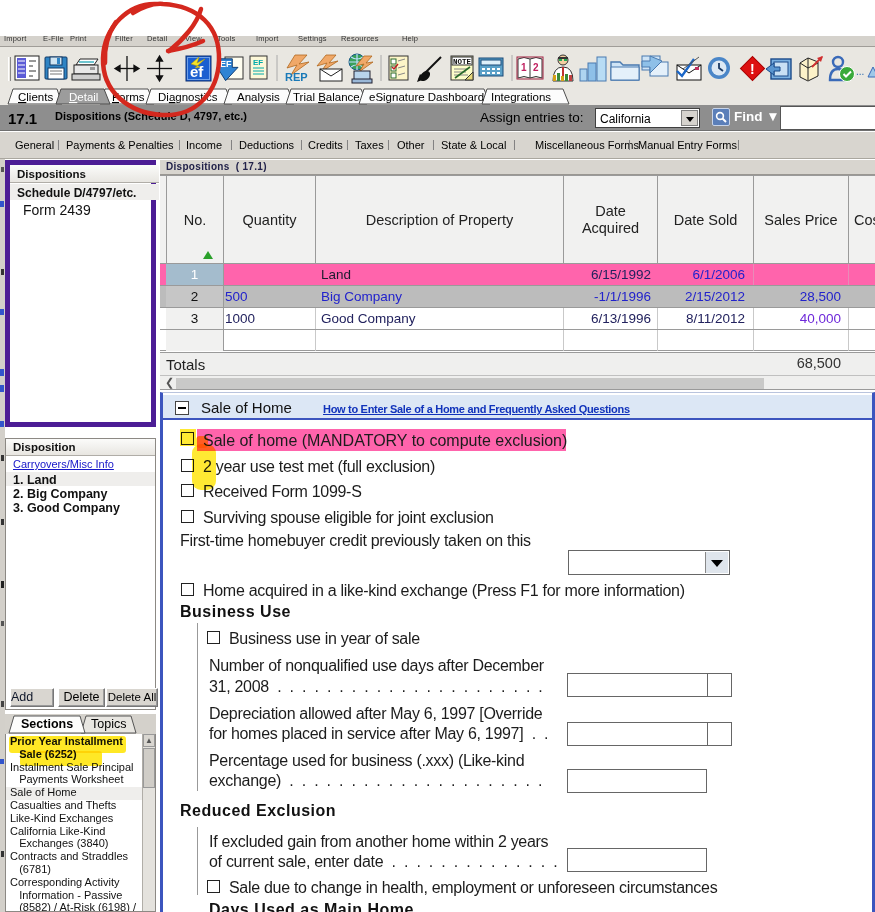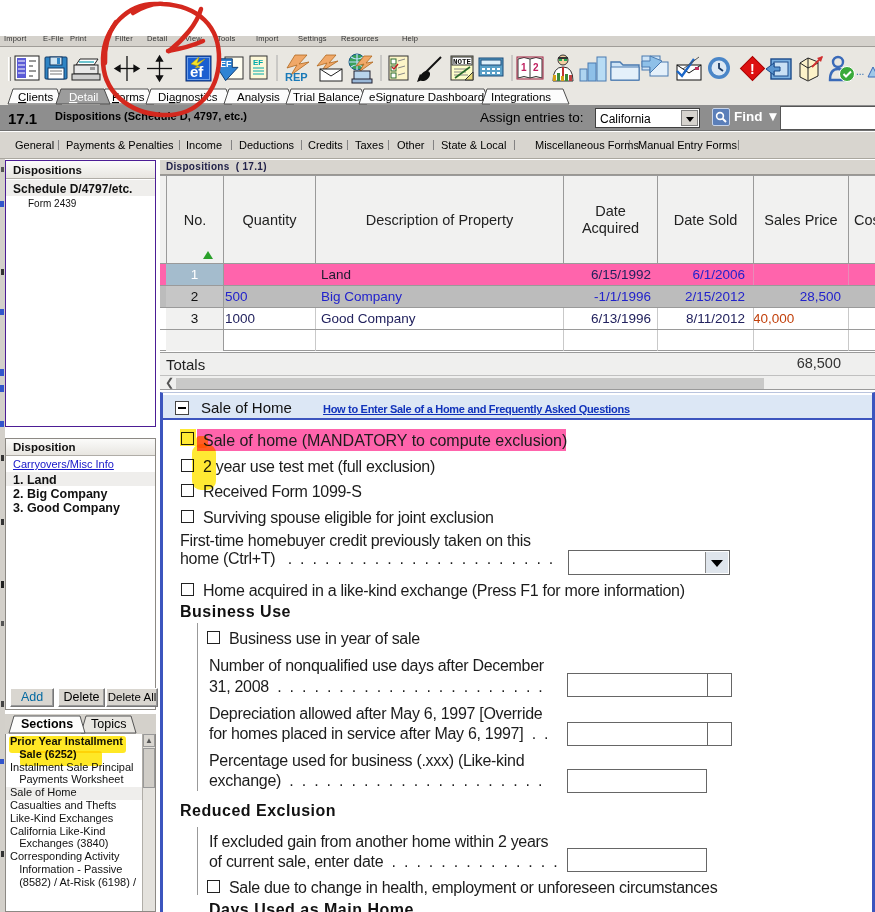--- a/index.html
+++ b/index.html
@@ -342,41 +342,41 @@
   <div class="abs" style="left:1px;top:360px;width:3px;height:6px;background:#333;"></div>
   <div class="abs" style="left:1px;top:422px;width:3px;height:7px;background:#222;"></div>
   <div class="abs" style="left:1px;top:462px;width:3px;height:5px;background:#555;"></div>
   <div class="abs" style="left:1px;top:542px;width:3px;height:6px;background:#444;"></div>
   <div class="abs" style="left:0px;top:600px;width:4px;height:5px;background:#3355cc;"></div>
   <div class="abs" style="left:1px;top:692px;width:3px;height:6px;background:#333;"></div>
 </div>
 
 <div id="leftpanel">
 
-  <div class="abs" style="left:5px;top:160px;width:151px;height:267px;background:#fff;border:1px solid #4c1d95;">
+  <div class="abs" style="left:5px;top:160px;width:151px;height:267px;background:#fff;border:5px solid #4c1d95;">
     <div class="abs" style="left:0;top:0;width:149px;height:18px;background:linear-gradient(#fbfbfa,#e8e6e1);border-bottom:1px solid #b0ada7;">
       <span class="abs" style="left:7px;top:3px;font-size:11.5px;font-weight:bold;color:#111;">Dispositions</span>
     </div>
     <div class="abs" style="left:0;top:19px;width:149px;height:16px;background:#efeeec;">
       <span class="abs" style="left:7px;top:2px;font-size:12px;font-weight:bold;color:#111;">Schedule D/4797/etc.</span>
     </div>
-    <span class="abs" style="left:22px;top:37px;font-size:10px;color:#111;">Form 2439</span>
+    <span class="abs" style="left:13px;top:37px;font-size:14px;color:#111;">Form 2439</span>
   </div>
 
   <div class="abs" style="left:5px;top:438px;width:151px;height:272px;background:#fff;border:1px solid #8c8984;">
     <div class="abs" style="left:0;top:0;width:149px;height:17px;background:linear-gradient(#fbfbfa,#e8e6e1);border-bottom:1px solid #b0ada7;">
       <span class="abs" style="left:7px;top:2px;font-size:11.5px;font-weight:bold;color:#111;">Disposition</span>
     </div>
     <span class="abs" style="left:7px;top:19px;font-size:11px;color:#1616c8;text-decoration:underline;">Carryovers/Misc Info</span>
     <div class="abs" style="left:0;top:33px;width:149px;height:14px;background:#efeeec;"></div>
     <span class="abs" style="left:7px;top:34px;font-size:12.5px;font-weight:bold;color:#111;">1. Land</span>
     <span class="abs" style="left:7px;top:48px;font-size:12.5px;font-weight:bold;color:#111;">2. Big Company</span>
     <span class="abs" style="left:7px;top:62px;font-size:12.5px;font-weight:bold;color:#111;">3. Good Company</span>
 
-    <div class="abs" style="left:4px;top:249px;width:44px;height:19px;background:#d9d6d0;border:1px solid #777;border-top-color:#fff;border-left-color:#fff;box-shadow:inset -1px -1px 0 #9a9a9a;text-align:center;font-size:12.5px;color:#0369a1;line-height:17px;">Add</div>
+    <div class="abs" style="left:4px;top:249px;width:44px;height:19px;background:#d9d6d0;border:1px solid #777;border-top-color:#fff;border-left-color:#fff;box-shadow:inset -1px -1px 0 #9a9a9a;text-align:left;font-size:12.5px;color:#0f172a;line-height:17px;">Add</div>
     <div class="abs" style="left:52px;top:249px;width:47px;height:19px;background:#d9d6d0;border:1px solid #777;border-top-color:#fff;border-left-color:#fff;box-shadow:inset -1px -1px 0 #9a9a9a;text-align:center;font-size:12.5px;color:#000;line-height:17px;">Delete</div>
     <div class="abs" style="left:100px;top:249px;width:52px;height:19px;background:#d9d6d0;border:1px solid #777;border-top-color:#fff;border-left-color:#fff;box-shadow:inset -1px -1px 0 #9a9a9a;text-align:center;font-size:11.5px;color:#000;line-height:17px;white-space:nowrap;overflow:hidden;font-stretch:condensed;">Delete All</div>
   </div>
 
   <svg class="abs" style="left:5px;top:714px;" width="151" height="20" viewBox="0 0 151 20">
     <rect x="0" y="0" width="151" height="20" fill="#d4d1cb"></rect>
     <path d="M76 19 L81 2 L126 2 L131 19 Z" fill="#e8e6e1" stroke="#555"></path>
     <path d="M4 19 L9 2 L75 2 L80 19 Z" fill="#fdfdfc" stroke="#555"></path>
   </svg>
   <div class="abs" style="left:5px;top:714px;width:151px;height:20px;">
@@ -385,20 +385,21 @@
   </div>
   <div class="abs" style="left:5px;top:734px;width:151px;height:178px;background:#fff;border:1px solid #8c8984;border-top:none;overflow:hidden;">
     <div class="abs" style="left:0;top:53px;width:138px;height:13px;background:#efeeec;"></div>
     <div style="position:absolute;left:4px;top:1px;width:136px;font-size:11px;color:#111;line-height:12.8px;white-space:nowrap;">
       <div style="font-weight:bold;">Prior Year Installment<br>&nbsp;&nbsp;&nbsp;Sale (6252)</div>
       <div>Installment Sale Principal<br>&nbsp;&nbsp;&nbsp;Payments Worksheet</div>
       <div>Sale of Home</div>
       <div>Casualties and Thefts</div>
       <div>Like-Kind Exchanges</div>
       <div>California Like-Kind<br>&nbsp;&nbsp;&nbsp;Exchanges (3840)</div>
+      <div>Contracts and Straddles<br>&nbsp;&nbsp;&nbsp;(6781)</div>
       <div>Corresponding Activity<br>&nbsp;&nbsp;&nbsp;Information - Passive<br>&nbsp;&nbsp;&nbsp;(8582) / At-Risk (6198) /</div>
     </div>
 
     <div class="abs" style="right:0;top:0;width:13px;height:178px;background:#e4e2dd;border-left:1px solid #b0ada7;">
       <div class="abs" style="left:0;top:0;width:12px;height:13px;background:#d9d6d0;border:1px solid #999;text-align:center;font-size:8px;line-height:12px;color:#555;">▲</div>
       <div class="abs" style="left:0;top:14px;width:12px;height:40px;background:#d0cdc7;border:1px solid #999;"></div>
     </div>
   </div>
 </div>
 
@@ -445,21 +446,21 @@
       <span class="abs" style="left:497px;top:3px;width:88px;text-align:right;color:#2222cc;">2/15/2012</span>
       <span class="abs" style="left:593px;top:3px;width:88px;text-align:right;color:#2222cc;">28,500</span>
     </div>
 
     <div class="abs" style="left:0;top:44px;width:715px;height:22px;background:#ffffff;border-top:1px solid #9a9a9a;">
       <div class="abs" style="left:6px;top:0;width:58px;height:22px;background:#f1f1f0;border-right:1px solid #9a9a9a;color:#111;text-align:center;line-height:22px;">3</div>
       <span class="abs" style="left:65px;top:3px;color:#22225e;">1000</span>
       <span class="abs" style="left:161px;top:3px;color:#22225e;">Good Company</span>
       <span class="abs" style="left:403px;top:3px;width:88px;text-align:right;color:#22225e;">6/13/1996</span>
       <span class="abs" style="left:497px;top:3px;width:88px;text-align:right;color:#22225e;">8/11/2012</span>
-      <span class="abs" style="left:593px;top:3px;width:88px;color:#c2410c;">40,000</span>
+      <span class="abs" style="left:593px;top:3px;width:88px;text-align:right;color:#6d28d9;">40,000</span>
       <div class="abs" style="left:155px;top:0;width:1px;height:22px;background:#c9c9c9;"></div>
       <div class="abs" style="left:403px;top:0;width:1px;height:22px;background:#c9c9c9;"></div>
       <div class="abs" style="left:497px;top:0;width:1px;height:22px;background:#c9c9c9;"></div>
       <div class="abs" style="left:593px;top:0;width:1px;height:22px;background:#c9c9c9;"></div>
       <div class="abs" style="left:688px;top:0;width:1px;height:22px;background:#c9c9c9;"></div>
     </div>
 
     <div class="abs" style="left:0;top:66px;width:715px;height:22px;background:#ffffff;border-top:1px solid #9a9a9a;border-bottom:1px solid #9a9a9a;">
       <div class="abs" style="left:6px;top:0;width:58px;height:21px;background:#f1f1f0;border-right:1px solid #9a9a9a;"></div>
       <div class="abs" style="left:155px;top:0;width:1px;height:21px;background:#c9c9c9;"></div>
@@ -493,21 +494,20 @@
     <div class="abs" style="left:34px;top:36px;width:369px;height:22px;background:#ff64ac;"></div>
     <span class="lbl" style="left:40px;top:39px;letter-spacing:0;">Sale of home (MANDATORY to compute exclusion)</span>
     <div class="chk" style="left:18px;top:39px;"></div>
     <div class="chk" style="left:18px;top:66px;"></div>
     <span class="lbl" style="left:40px;top:65px;">2 year use test met (full exclusion)</span>
     <div class="chk" style="left:18px;top:91px;"></div>
     <span class="lbl" style="left:40px;top:90px;">Received Form 1099-S</span>
     <div class="chk" style="left:18px;top:117px;"></div>
     <span class="lbl" style="left:17px;top:139px;">First-time homebuyer credit previously taken on this</span>
     <span class="lbl" style="left:40px;top:116px;">Surviving spouse eligible for joint exclusion</span>
-    <span class="lbl" style="left:17px;top:157px;">home (Ctrl+T)&nbsp;&nbsp; .&nbsp; .&nbsp; .&nbsp; .&nbsp; .&nbsp; .&nbsp; .&nbsp; .&nbsp; .&nbsp; .&nbsp; .&nbsp; .&nbsp; .&nbsp; .&nbsp; .&nbsp; .&nbsp; .&nbsp; .&nbsp; .&nbsp; .&nbsp; .&nbsp; .</span>
     <div class="inp" style="left:405px;top:157px;width:162px;height:25px;">
       <div class="abs" style="right:1px;top:1px;width:23px;height:21px;background:#dfe5ec;border-left:1px solid #888;">
         <div class="abs" style="left:5px;top:8px;width:0;height:0;border-left:6px solid transparent;border-right:6px solid transparent;border-top:7px solid #000;"></div>
       </div>
     </div>
     <div class="chk" style="left:18px;top:190px;"></div>
     <span class="lbl" style="left:40px;top:189px;">Home acquired in a like-kind exchange (Press F1 for more information)</span>
     <span class="bhead" style="left:17px;top:210px;">Business Use</span>
 
     <div class="abs" style="left:34px;top:230px;width:1px;height:168px;background:#999;"></div>

